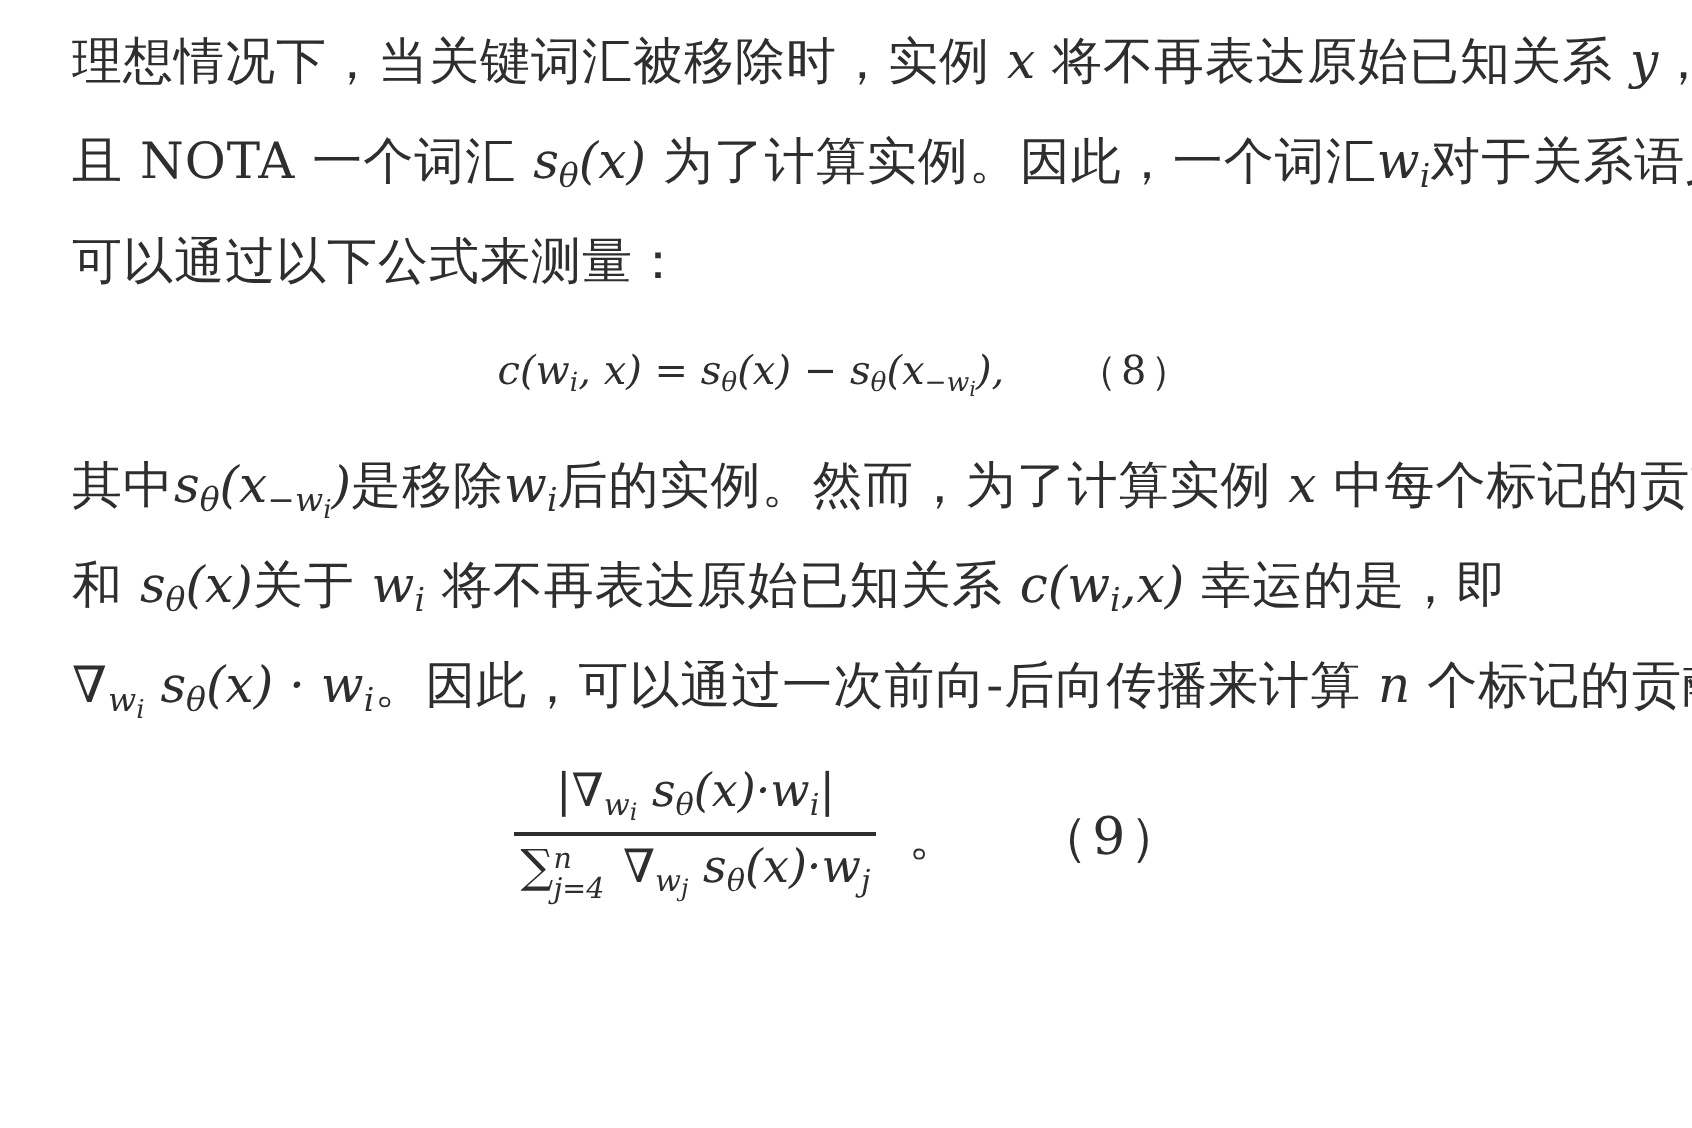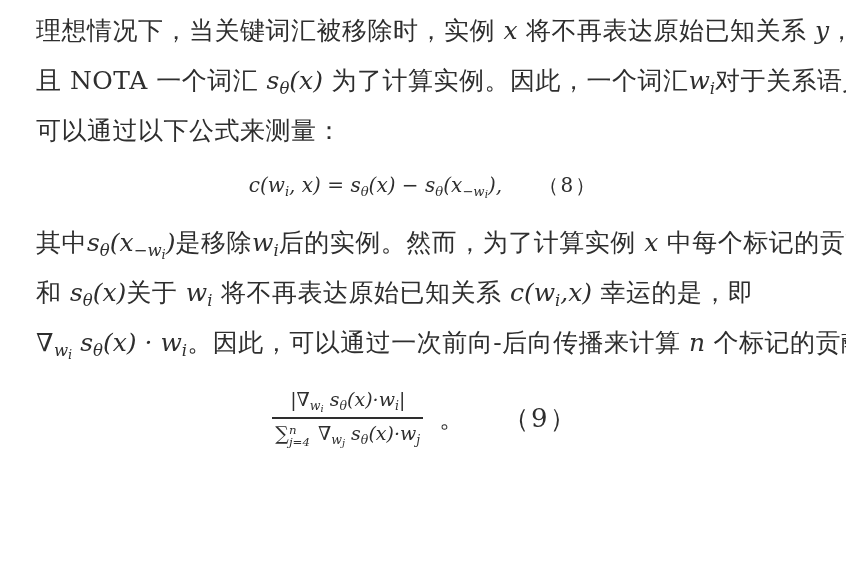--- a/index.html
+++ b/index.html
@@ -60,21 +60,21 @@
     display: flex;
     align-items: center;
     justify-content: center;
     font-size: 26px;
     white-space: nowrap;
   }
   .frac {
     display: inline-block;
     text-align: center;
     vertical-align: middle;
-    font-size: 19px;
+    font-size: 23px;
     margin: 0 4px;
   }
   .frac .num { display: block; padding: 0 3px 3px 3px; }
   .frac .den { display: block; border-top: 2px solid #2e2e2e; padding: 3px 3px 0 3px; }
   .eq9-period { margin-left: 12px; }
   .eq9-number { font-style: normal; margin-left: 38px; letter-spacing: 2px; }
 </style>
 </head>
 <body>
 

